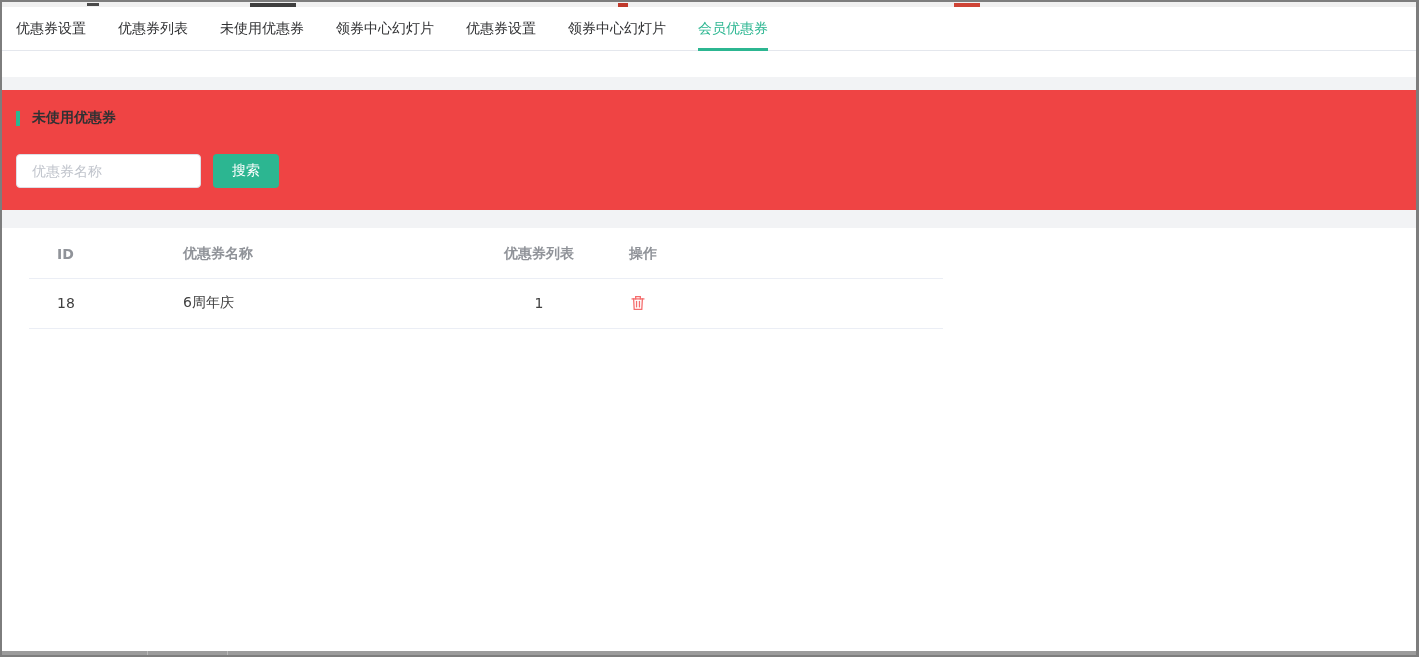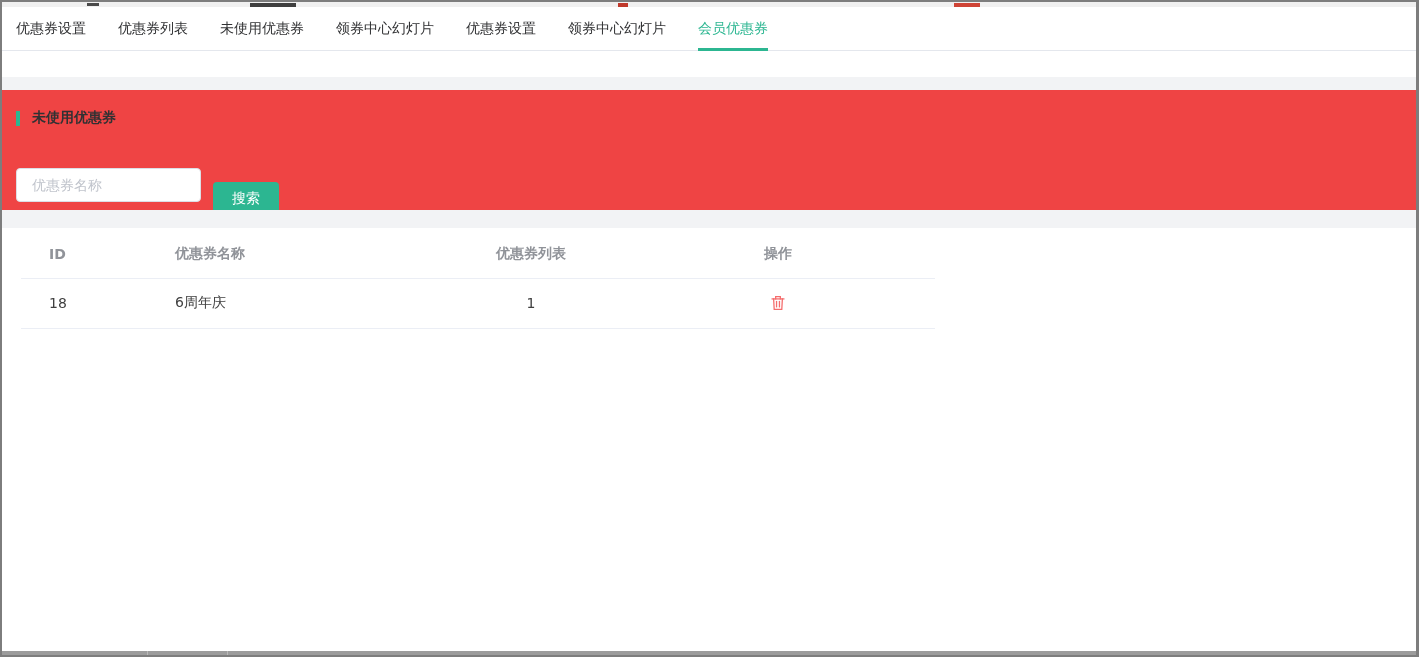--- a/index.html
+++ b/index.html
@@ -54,36 +54,35 @@
     outline: none; background: #fff;
     font-family: inherit;
   }
   .search-input::placeholder { color: #c0c4cc; }
   .search-btn {
     margin-left: 12px; width: 66px; height: 34px;
     background: var(--accent); color: #fff;
     border: none; border-radius: 4px;
     font-size: 14px; cursor: pointer;
     font-family: inherit;
-    margin-top: 28px;
   }
 
   
-  .table-panel { flex: 1 1 auto; background: #fff; padding: 2px 0 0 19px; }
+  .table-panel { flex: 1 1 auto; background: #fff; padding: 2px 0 0 19px; margin-left: 8px; }
   table.coupons { border-collapse: collapse; width: 914px; table-layout: fixed; }
   table.coupons th, table.coupons td {
     border-bottom: 1px solid #ebeef5;
     font-size: 14px; font-weight: normal;
   }
   table.coupons th { color: #909399; font-weight: bold; height: 48px; }
   table.coupons td { color: #404040; height: 50px; }
   .col-id     { width: 140px; text-align: left; padding-left: 28px; }
   .col-name   { width: 280px; text-align: left; padding-left: 14px; }
   .col-qty    { width: 180px; text-align: center; }
-  .col-action { text-align: center; }
+  .col-action { text-align: left; }
   .trash-btn { background: none; border: none; cursor: pointer; padding: 2px; line-height: 0; }
 
   
   .bottom-strip { flex: 0 0 auto; height: 4px; background: #9c9c9c; position: relative; }
   .bottom-strip .tick { position: absolute; top: 0; width: 1px; height: 4px; background: #b8b8b8; }
 </style>
 </head>
 <body>
 
 <div class="window">

